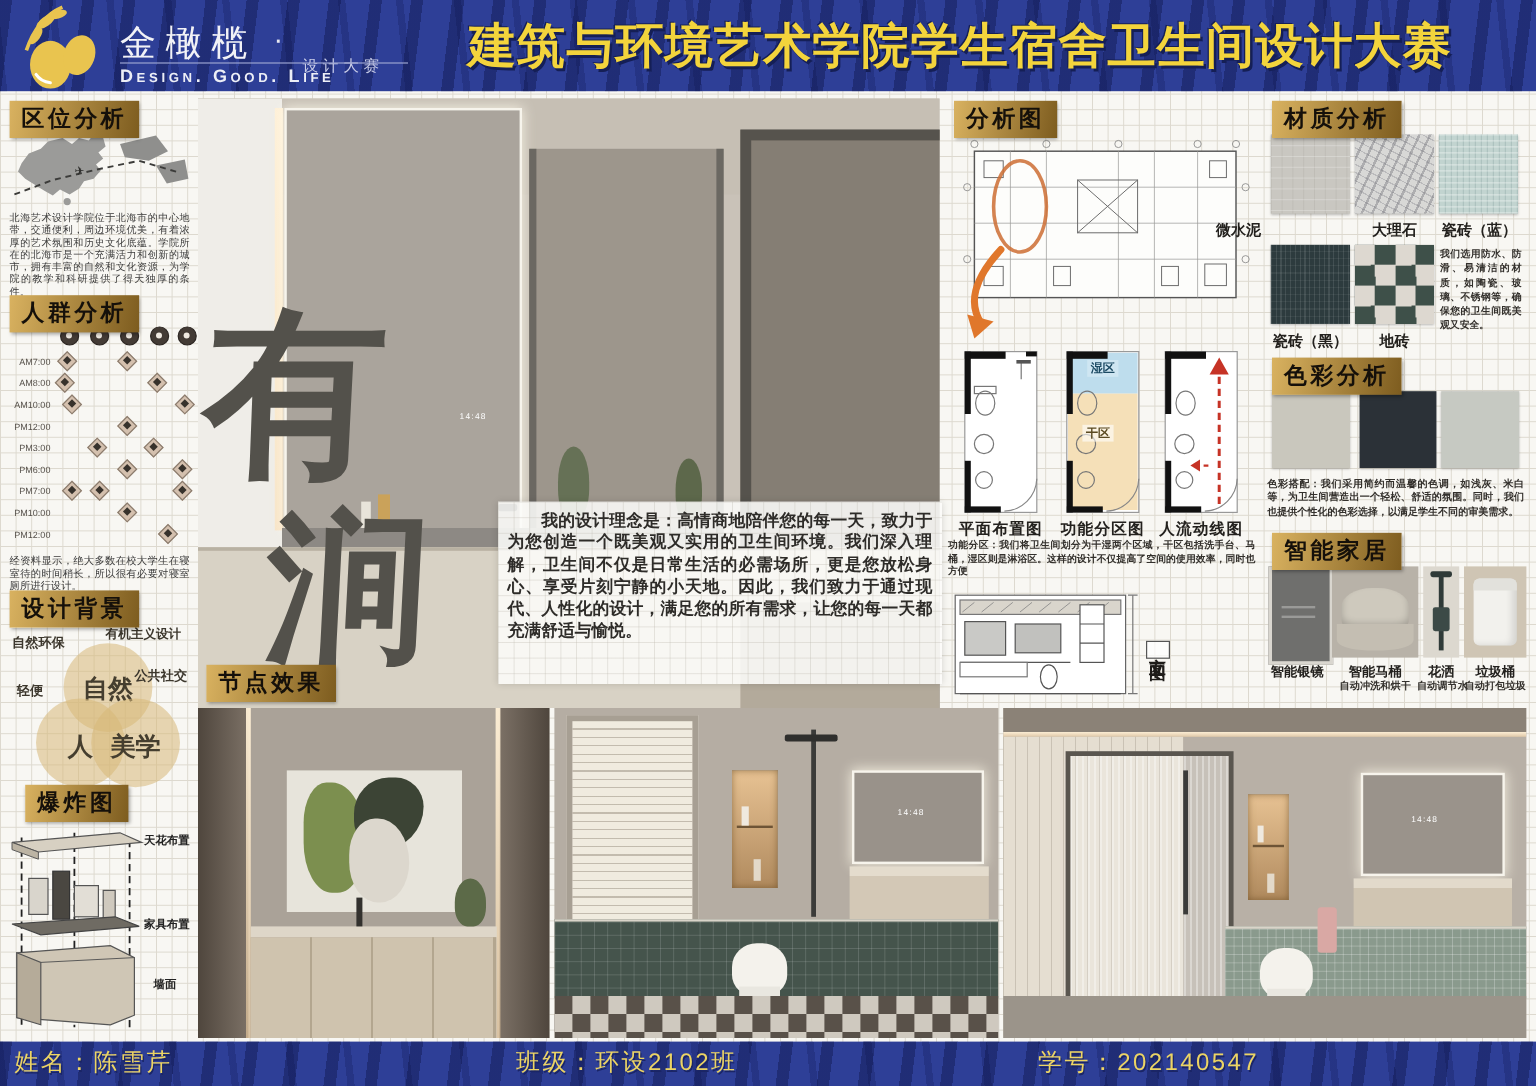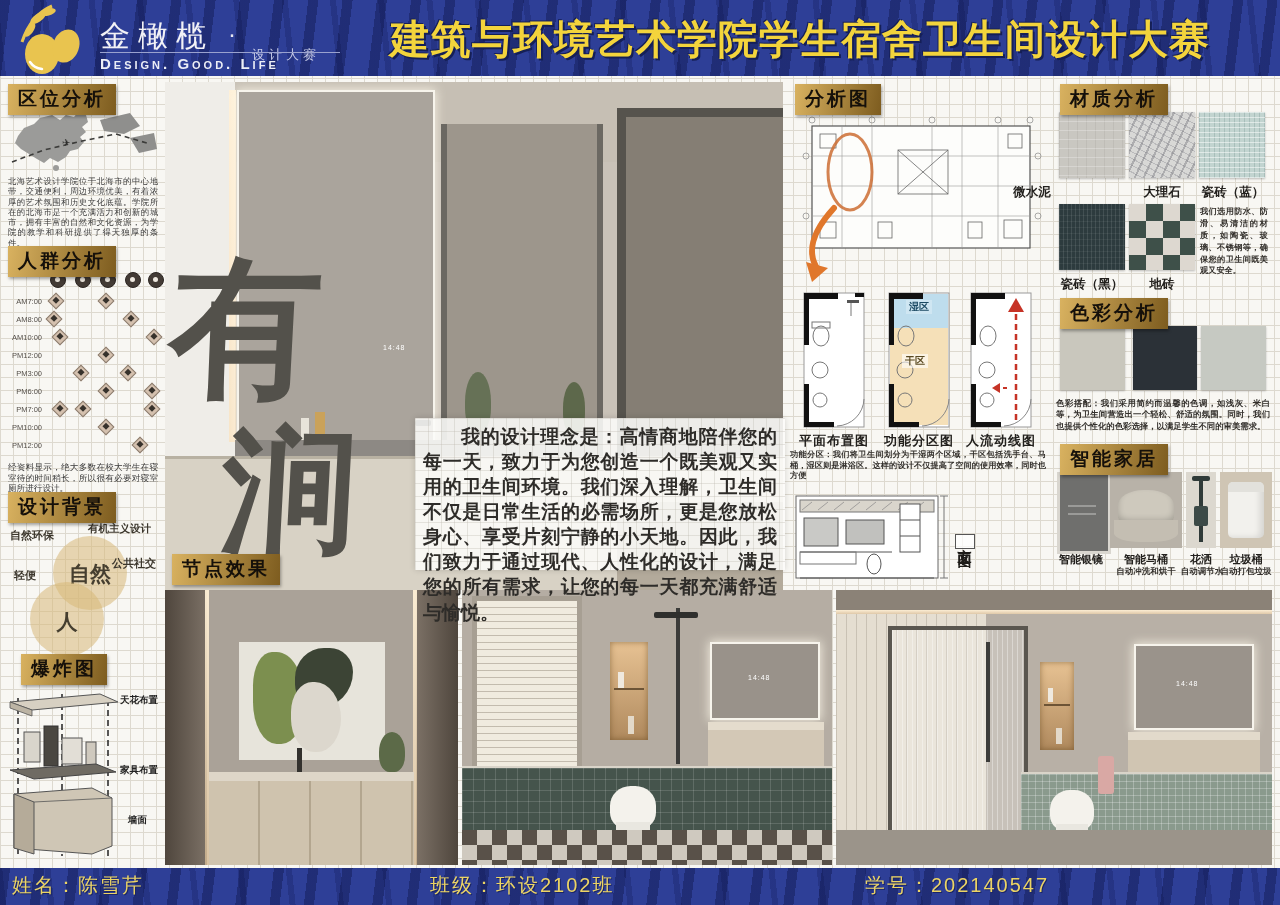--- a/index.html
+++ b/index.html
@@ -41,21 +41,21 @@
   .vc span{position:absolute;width:100%;text-align:center;font-weight:700;color:#453e2f;}
   .venn-lab{position:absolute;font-size:11px;font-weight:700;color:#3c372d;z-index:5;white-space:nowrap;}
   
   .photo{position:absolute;overflow:hidden;z-index:1;}
   .fluted{background-image:repeating-linear-gradient(90deg,rgba(255,255,255,.25) 0 1px,rgba(0,0,0,.12) 1px 3px,transparent 3px 4px);}
   .ledframe{box-shadow:0 0 0 2px #f7f4ec,0 0 10px 3px rgba(255,250,235,.8);}
   .mirror-time{position:absolute;color:#fff;font-size:7px;letter-spacing:1px;z-index:3;}
   .calli{position:absolute;z-index:2;font-family:"DejaVu Serif",serif;font-weight:700;color:#53514b;transform:skew(-3deg,0deg);line-height:1;}
   .philo{position:absolute;z-index:4;background-color:rgba(252,252,249,.88);
     background-image:linear-gradient(rgba(190,186,175,.35) 1px,transparent 1px),linear-gradient(90deg,rgba(190,186,175,.35) 1px,transparent 1px);
-    background-size:13px 13px;color:#2e2c29;font-weight:700;font-size:19px;line-height:1.32;
+    background-size:13px 13px;color:#2e2c29;font-weight:700;font-size:14px;line-height:1.32;
     text-align:justify;padding:6px 8px;box-shadow:0 0 6px rgba(0,0,0,.15);}
   .philo p{margin:0;text-indent:2em;}
   
   .plan-lab{position:absolute;width:96px;text-align:center;font-size:13px;font-weight:700;color:#23211e;letter-spacing:1px;z-index:5;}
   .zone-chip{position:absolute;font-size:10px;font-weight:700;padding:0 3px;z-index:5;}
   .vert-lab{position:absolute;writing-mode:vertical-rl;font-size:14px;font-weight:700;color:#1e1c19;letter-spacing:3px;border:1px solid #555;padding:2px 0;background:rgba(255,255,255,.7);z-index:5;}
   
   .sw{position:absolute;z-index:2;box-shadow:0 1px 2px rgba(0,0,0,.25);}
   .sw-lab{position:absolute;font-size:12.5px;font-weight:700;color:#23211e;text-align:center;z-index:5;white-space:nowrap;}
   .tex-micro{background-color:#c9c7c1;background-image:linear-gradient(rgba(255,255,255,.25) 1px,transparent 1px),linear-gradient(90deg,rgba(160,158,150,.25) 1px,transparent 1px);background-size:9px 9px;}
@@ -165,20 +165,23 @@
   <span class="venn-lab" style="left:10px;top:528px;text-align:center;">自然环保</span>
   <span class="venn-lab" style="left:88px;top:522px;font-size:10.5px;">有机主义设计</span>
   <span class="venn-lab" style="left:14px;top:568px;">轻便</span>
   <span class="venn-lab" style="left:112px;top:556px;">公共社交</span>
   <div class="abs" style="left:30px;top:536px;width:120px;height:122px;z-index:2;">
     <div class="vc" style="left:23px;top:0;">
         <span style="top:24px;font-size:21px;">自然</span>
       </div>
     <div class="vc" style="left:0;top:46px;">
         <span style="top:26px;font-size:21px;">人</span>
+      </div>
+    <div class="vc" style="left:46px;top:46px;">
+        <span style="top:26px;font-size:21px;">美学</span>
       </div>
   </div>
 
   <span class="chip" style="left:21px;top:654px;">爆炸图</span>
   <div class="abs" style="left:4px;top:686px;width:160px;height:178px;z-index:2;">
     <svg width="118" height="178" viewBox="0 0 118 178">
       <line x1="14" y1="12" x2="14" y2="170" stroke="#222" stroke-width="1.5" stroke-dasharray="6 4"></line>
       <line x1="58" y1="8" x2="58" y2="170" stroke="#222" stroke-width="1.5" stroke-dasharray="6 4"></line>
       <line x1="104" y1="14" x2="104" y2="170" stroke="#222" stroke-width="1.5" stroke-dasharray="6 4"></line>
       <polygon points="6,16 96,8 114,16 28,24" fill="#d7d0c2" stroke="#555" stroke-width="1"></polygon>

